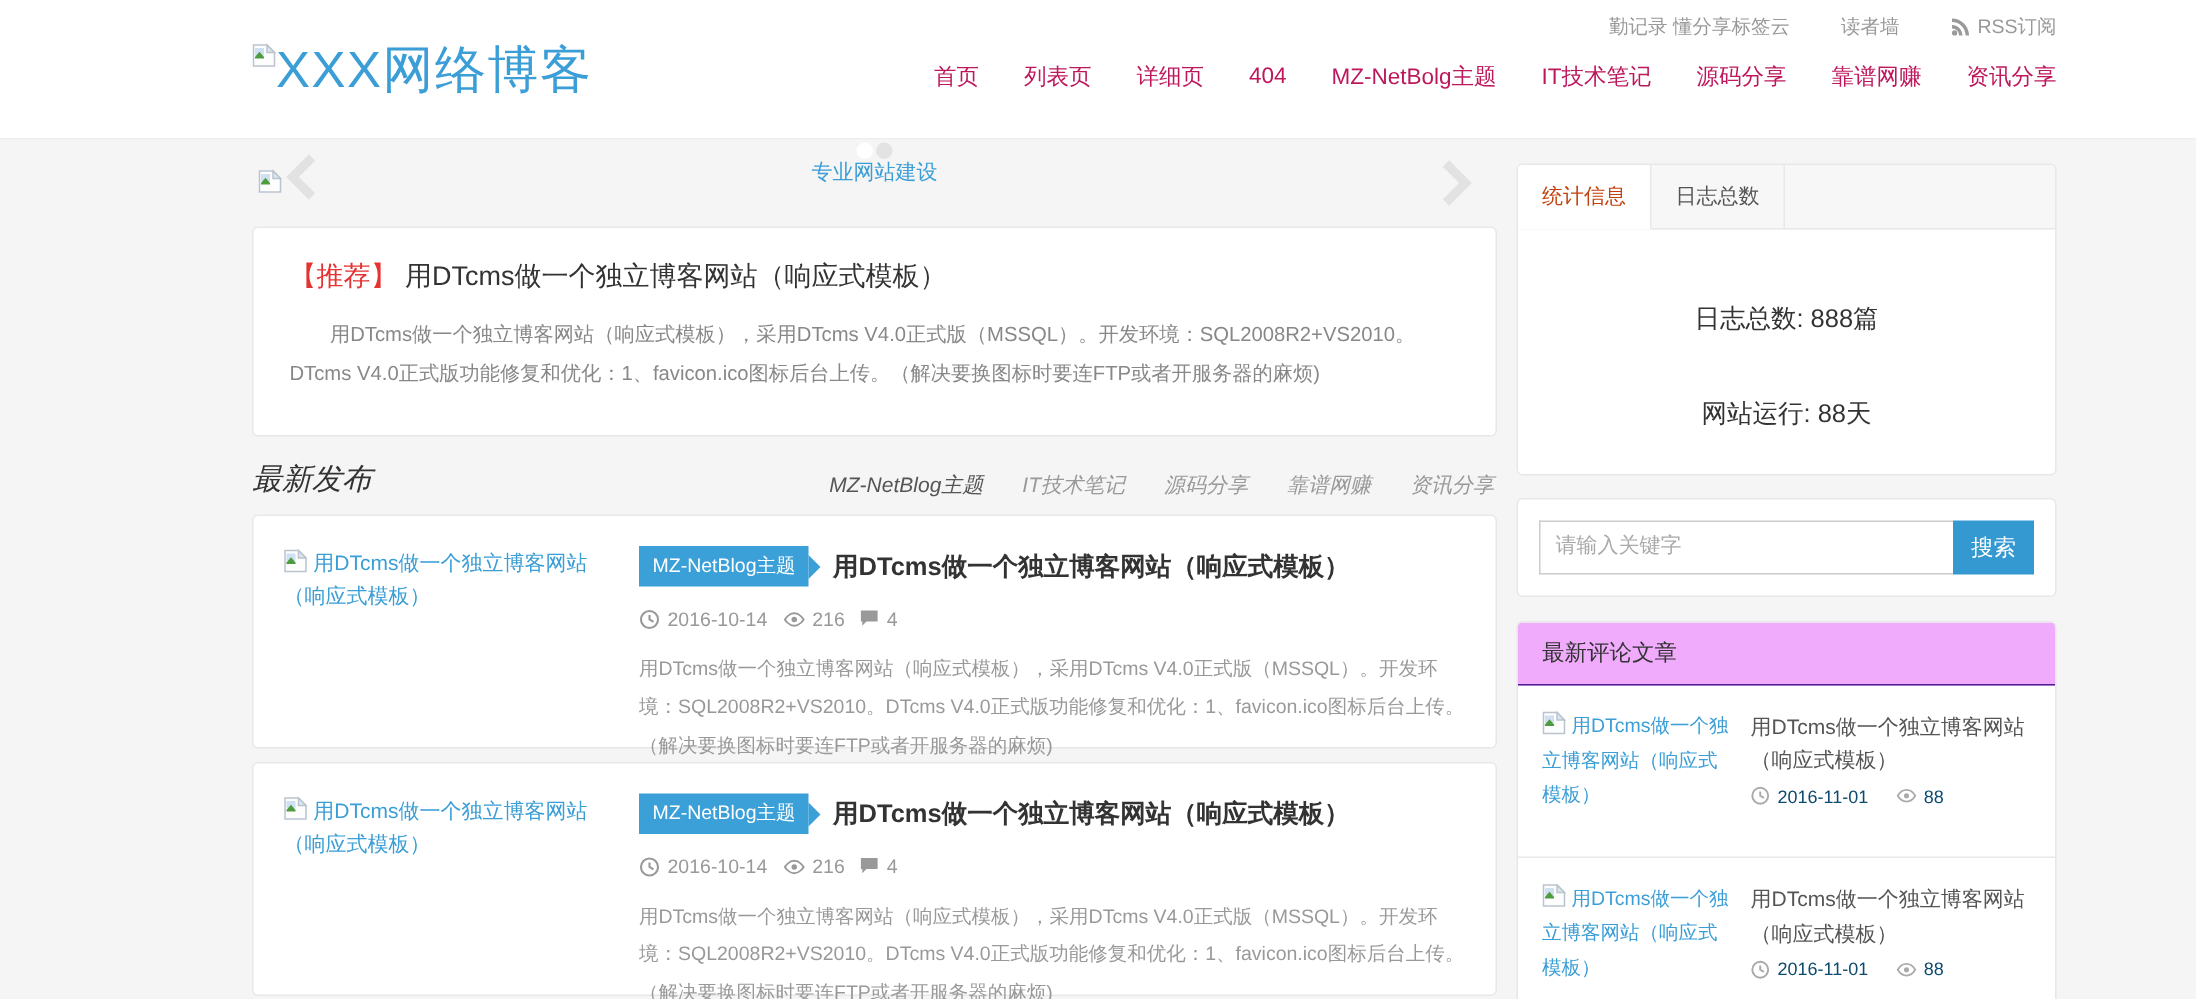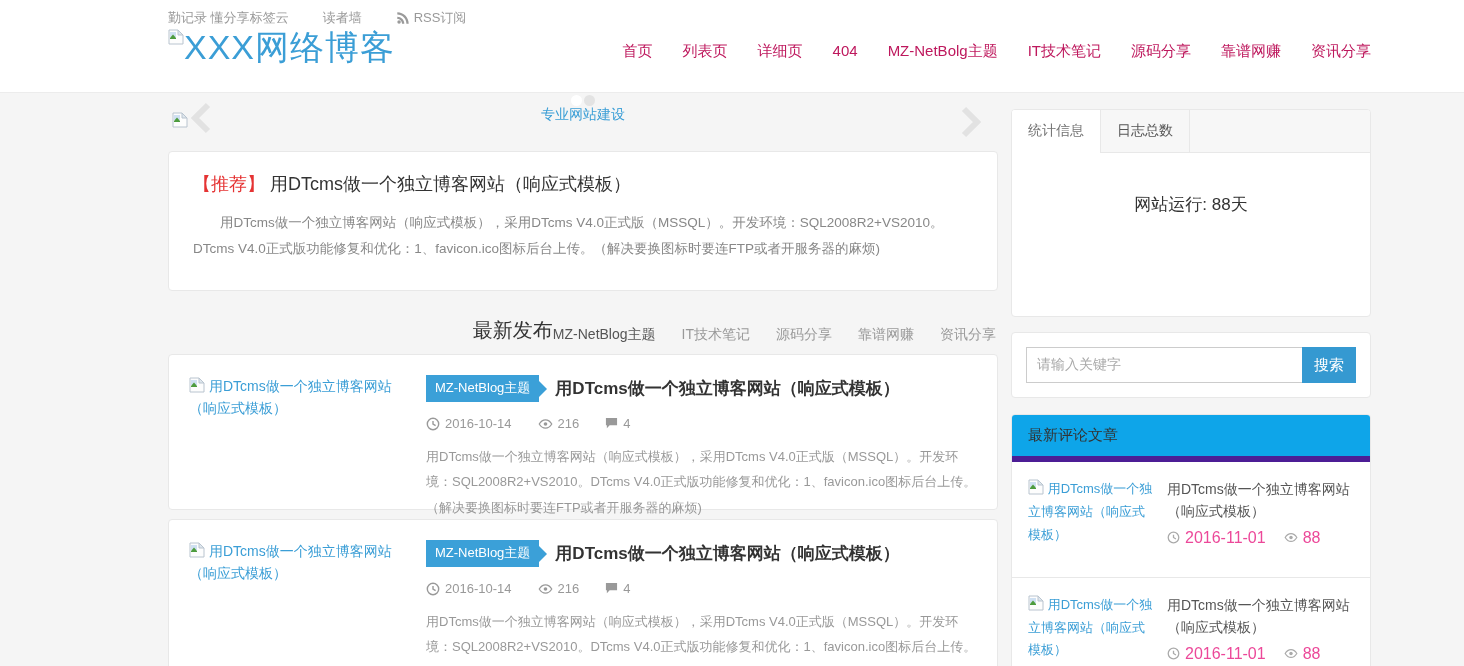--- a/index.html
+++ b/index.html
@@ -3,21 +3,21 @@
 <meta charset="utf-8">
 <style>
   * { margin:0; padding:0; box-sizing:border-box; }
   html,body { width:1464px; height:666px; overflow:hidden; background:#f5f5f5;
     font-family:"Liberation Sans","DejaVu Sans",sans-serif; }
   a { text-decoration:none; }
 
   
   .site-header { background:#fff; height:93px; border-bottom:1px solid #ececec; }
   .header-inner { width:1203px; margin-left:168px; position:relative; height:100%; }
-  .topbar { display:flex; justify-content:flex-start; padding-top:9px; font-size:13px; color:#999; }
+  .topbar { display:flex; justify-content:flex-end; padding-top:9px; font-size:13px; color:#999; }
   .topbar-right { display:flex; gap:34px; align-items:center; }
   .topbar-link { color:#999; cursor:pointer; display:flex; align-items:center; gap:4px; }
   .logo-row { display:flex; justify-content:space-between; align-items:center; margin-top:2px; }
   .logo { display:flex; align-items:flex-start; cursor:pointer;text-align:center; }
   .logo-text { color:#3b9ed6; font-size:34px; letter-spacing:1px; line-height:1.1; }
   .main-nav { display:flex; gap:30px; font-size:15px; color:#555; padding-top:8px; }
   .main-nav .nav-item { color:#be185d; cursor:pointer; white-space:nowrap; }
 
   
   .container { width:1203px; margin-left:168px; display:flex; gap:13px; }
@@ -38,68 +38,68 @@
 
   
   .card { background:#fff; border:1px solid #e8e8e8; border-radius:4px; }
 
   .featured { margin-top:2px; padding:20px 24px; height:140px; }
   .featured-title-row { font-size:18px; font-weight:normal; }
   .featured-flag { color:#e53333; }
   .featured-title { color:#333; cursor:pointer; }
   .featured-excerpt { margin-top:14px; font-size:13.5px; color:#888; line-height:1.95; text-indent:2em; }
 
-  .section-head { display:flex; justify-content:flex-end; align-items:flex-end;
-    margin:26px 2px 10px 0; }
+  .section-head { display:flex; justify-content:space-between; align-items:flex-end;
+    margin:15px 2px 10px 0;font-style:italic; }
   .section-title { font-size:20px; color:#333; }
   .section-tabs { display:flex; gap:26px; font-size:14px; }
   .section-tab { color:#999; cursor:pointer; }
   .section-tab.active { color:#555; }
 
   .article-card { padding:20px; height:156px; display:flex; gap:22px; margin-bottom:9px; }
   .thumb { width:215px; font-size:14px; color:#3b9ed6; line-height:1.6; cursor:pointer; }
   .art-body { flex:1; }
   .badge-row { display:flex; align-items:center; }
   .cat-badge { position:relative; background:#3ba0d8; color:#fff; font-size:13px;
     padding:4px 9px 5px; cursor:pointer; }
   .cat-badge::after { content:""; position:absolute; right:-8px; top:50%; margin-top:-8px;
     border:8px solid transparent; border-left-color:#3ba0d8; border-right-width:0; }
   .art-title { margin-left:16px; font-size:17px; font-weight:bold; color:#333; cursor:pointer; }
-  .meta-row { display:flex; align-items:center; gap:26px; margin-top:14px;
+  .meta-row { display:flex; align-items:center; gap:10px; margin-top:14px;
     font-size:13px; color:#999; }
   .meta-item { display:flex; align-items:center; gap:5px; }
   .art-excerpt { margin-top:13px; font-size:13px; color:#999; line-height:1.95; }
 
   
   .stats-card { margin-top:16px; height:208px; overflow:hidden; }
   .stats-tabs { display:flex; background:#f7f7f7; border-bottom:1px solid #e8e8e8; }
   .stats-tab { padding:12px 0; width:89px; text-align:center; font-size:14px; cursor:pointer; }
-  .stats-tab.active { background:#fff; color:#737373; border-right:1px solid #e8e8e8;
+  .stats-tab.active { background:#fff; color:#c2410c; border-right:1px solid #e8e8e8;
     margin-bottom:-1px; }
   .stats-tab.idle { color:#555; border-right:1px solid #e8e8e8; }
   .stats-body { text-align:center; font-size:17px; color:#333; }
   .stat-line-1 { margin-top:48px; }
   .stat-line-2 { margin-top:40px; }
 
   .search-card { margin-top:15px; padding:14px; display:flex;font-family:Liberation Serif, serif; }
   .search-input { flex:1; height:36px; border:1px solid #ccc; border-right:none; padding:0 10px;
     font-size:14px; color:#333; outline:none; font-family:inherit; }
   .search-input::placeholder { color:#a9a9a9; }
   .search-btn { width:54px; height:36px; background:#3599d1; color:#fff; border:none;
     font-size:15px; cursor:pointer; font-family:inherit; }
 
   .comments-card { margin-top:16px; overflow:hidden; }
-  .comments-head { background:#0ea5e9; border-bottom:6px solid #4c1d95; padding:11px 16px;
+  .comments-head { background:#f0abfc; border-bottom:1px solid #4c1d95; padding:11px 16px;
     font-size:15px; color:#333; }
   .comment-item { display:flex; gap:14px; padding:16px 16px 30px; cursor:pointer; }
   .comment-item + .comment-item { border-top:1px solid #e8e8e8; }
   .c-thumb { width:125px; font-size:13px; color:#3b9ed6; line-height:1.75; }
   .c-body { flex:1; }
   .c-title { font-size:14px; color:#555; line-height:1.6; }
-  .c-meta { display:flex; gap:18px; align-items:center; margin-top:6px; font-size:16px; color:#ec4899; }
+  .c-meta { display:flex; gap:18px; align-items:center; margin-top:6px; font-size:12px; color:#0c4a6e; }
 
   .icon { display:inline-flex; vertical-align:-2px; }
 </style>
 </head>
 <body>
 
 <header class="site-header">
   <div class="header-inner">
     <div class="topbar">
       <span>勤记录 懂分享</span>
@@ -305,20 +305,21 @@
   </div>
 
   <aside class="side-col">
 
     <div class="card stats-card">
       <div class="stats-tabs">
         <div class="stats-tab active">统计信息</div>
         <div class="stats-tab idle">日志总数</div>
       </div>
       <div class="stats-body">
+        <div class="stat-line-1">日志总数: 888篇</div>
         <div class="stat-line-2">网站运行: 88天</div>
       </div>
     </div>
 
     <div class="card search-card">
       <input class="search-input" type="text" placeholder="请输入关键字" style="">
       <button class="search-btn">搜索</button>
     </div>
 
     <div class="card comments-card">

